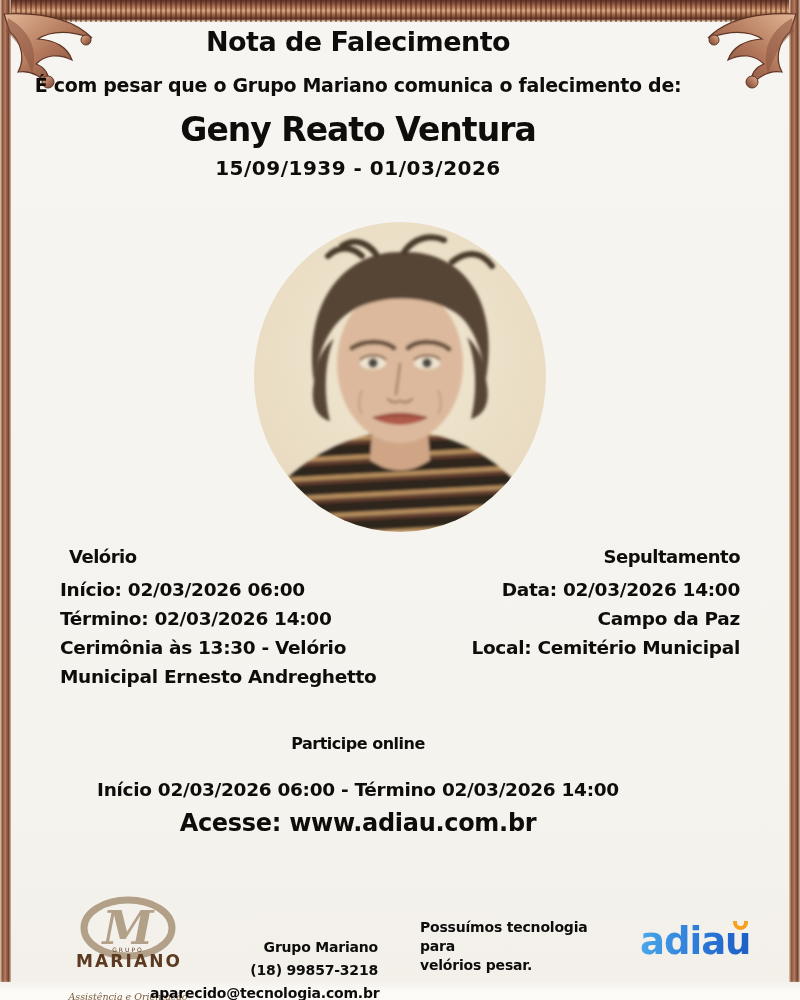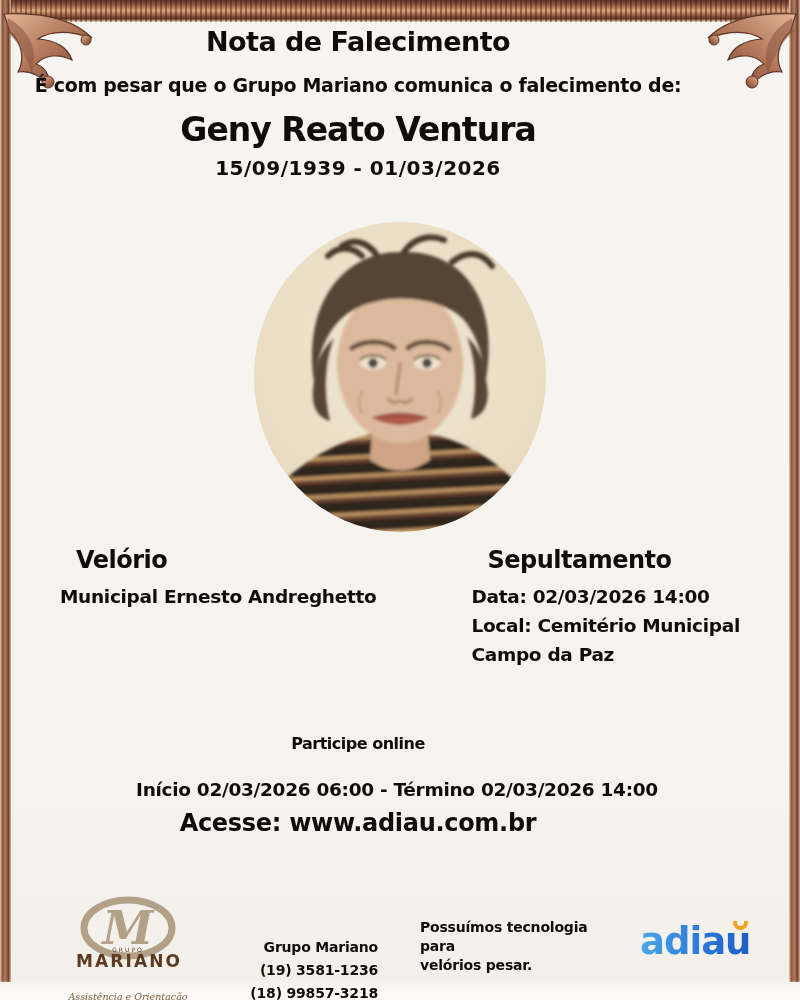--- a/index.html
+++ b/index.html
@@ -30,27 +30,27 @@
   .deceased-name{top:110px;font-size:33px;letter-spacing:-1px;}
   .life-dates{top:156px;font-size:20px;letter-spacing:.5px;}
 
   
   .portrait{position:absolute;left:254px;top:222px;width:292px;height:310px;
     border-radius:50%;overflow:hidden;}
 
   
   .cols{position:absolute;left:60px;top:546px;width:680px;display:flex;justify-content:space-between;}
   .col{font-weight:bold;}
-  .col .h{font-size:24px;letter-spacing:-.5px;margin:0 0 8px 16px;}
+  .col .h{font-size:18px;letter-spacing:-.5px;margin:0 0 8px 9px;}
   .col .ln{font-size:18.5px;line-height:29px;letter-spacing:-.3px;}
-  .col.right{}
+  .col.right{text-align:right;}
 
   
   .online-h{top:734px;font-size:16px;letter-spacing:-.5px;}
-  .online-l1{top:779px;font-size:18.5px;letter-spacing:-.3px;padding-left:39px;}
+  .online-l1{top:779px;font-size:18.5px;letter-spacing:-.3px;}
   .online-l2{top:809px;font-size:24px;letter-spacing:-.3px;}
 
   
   .mariano{position:absolute;left:48px;top:896px;width:160px;text-align:center;}
   .mariano .tagline{font-family:"DejaVu Serif","Liberation Serif",serif;font-style:italic;
     font-size:9.5px;color:#7a5a3c;margin-top:13px;}
   .contact{position:absolute;left:150px;top:897px;width:228px;text-align:right;
     font-weight:bold;font-size:14px;line-height:23px;letter-spacing:-.2px;margin-top:39px;}
   .technote{position:absolute;left:420px;top:918px;width:190px;
     font-weight:bold;font-size:14px;line-height:19px;letter-spacing:-.2px;}
@@ -144,47 +144,49 @@
         <path d="M119 196 C134 192 158 192 173 196" stroke="#8c4236" stroke-width="2" fill="none"></path>
 
         <path d="M108 168 C104 178 104 186 108 192 M184 168 C188 178 188 186 184 192" stroke="#c49b7c" stroke-width="2" fill="none"></path>
       </g>
     </svg>
   </div>
 
   <div class="cols">
     <div class="col left">
       <div class="h">Velório</div>
+      <div class="ln">Início: 02/03/2026 06:00</div>
+      <div class="ln">Término: 02/03/2026 14:00</div>
+      <div class="ln">Cerimônia às 13:30 - Velório</div>
       <div class="ln">Municipal Ernesto Andreghetto</div>
     </div>
     <div class="col right">
       <div class="h">Sepultamento</div>
       <div class="ln">Data: 02/03/2026 14:00</div>
+      <div class="ln">Campo da Paz</div>
       <div class="ln">Local: Cemitério Municipal</div>
-      <div class="ln">Campo da Paz</div>
     </div>
   </div>
 
   <div class="t-center online-h">Participe online</div>
   <div class="t-center online-l1">Início 02/03/2026 06:00 - Término 02/03/2026 14:00</div>
   <div class="t-center online-l2">Acesse: www.adiau.com.br</div>
 
   <div class="mariano">
     <svg viewBox="0 0 130 78" width="130" height="78" aria-hidden="true">
       <ellipse cx="65" cy="32" rx="44" ry="28" fill="none" stroke="#b3a089" stroke-width="7"></ellipse>
       <text x="65" y="48" text-anchor="middle" font-family="DejaVu Serif, Liberation Serif, serif" font-style="italic" font-weight="bold" font-size="46" fill="#b3a089">M</text>
       <text x="65" y="56" text-anchor="middle" font-family="DejaVu Sans, sans-serif" font-size="6" letter-spacing="2" fill="#5b3a21">GRUPO</text>
       <text x="65" y="71" text-anchor="middle" font-family="DejaVu Sans, sans-serif" font-weight="bold" font-size="17" fill="#5b3a21" textLength="104">MARIANO</text>
     </svg>
     <div class="tagline">Assistência e Orientação Familiar</div>
   </div>
 
   <div class="contact">
     <div>Grupo Mariano</div>
-    <div>(19) 3581-1236</div>
     <div>(18) 99857-3218</div>
     <div>aparecido@tecnologia.com.br</div>
   </div>
 
   <div class="technote">
     <div>Possuímos tecnologia para</div>
     <div>velórios pesar.</div>
   </div>
 
   <div class="adiau">

